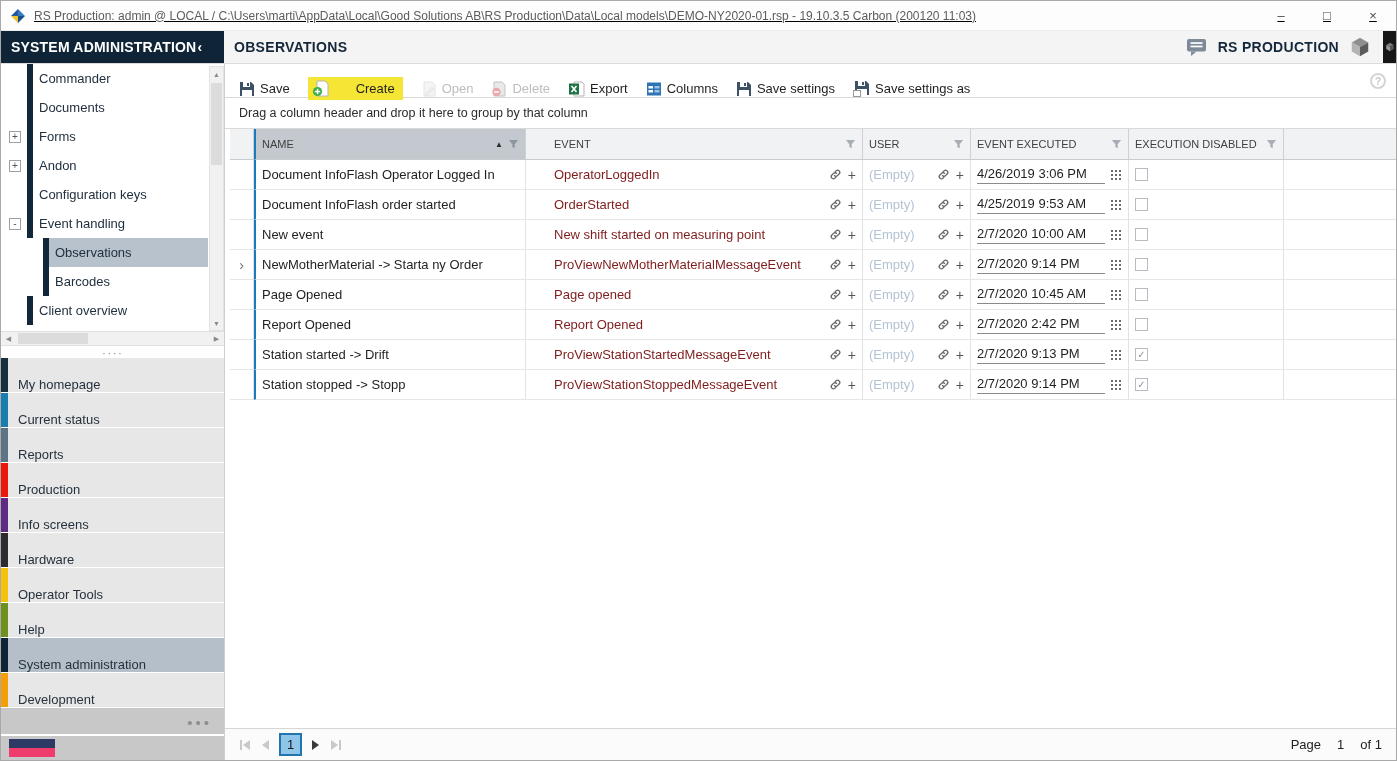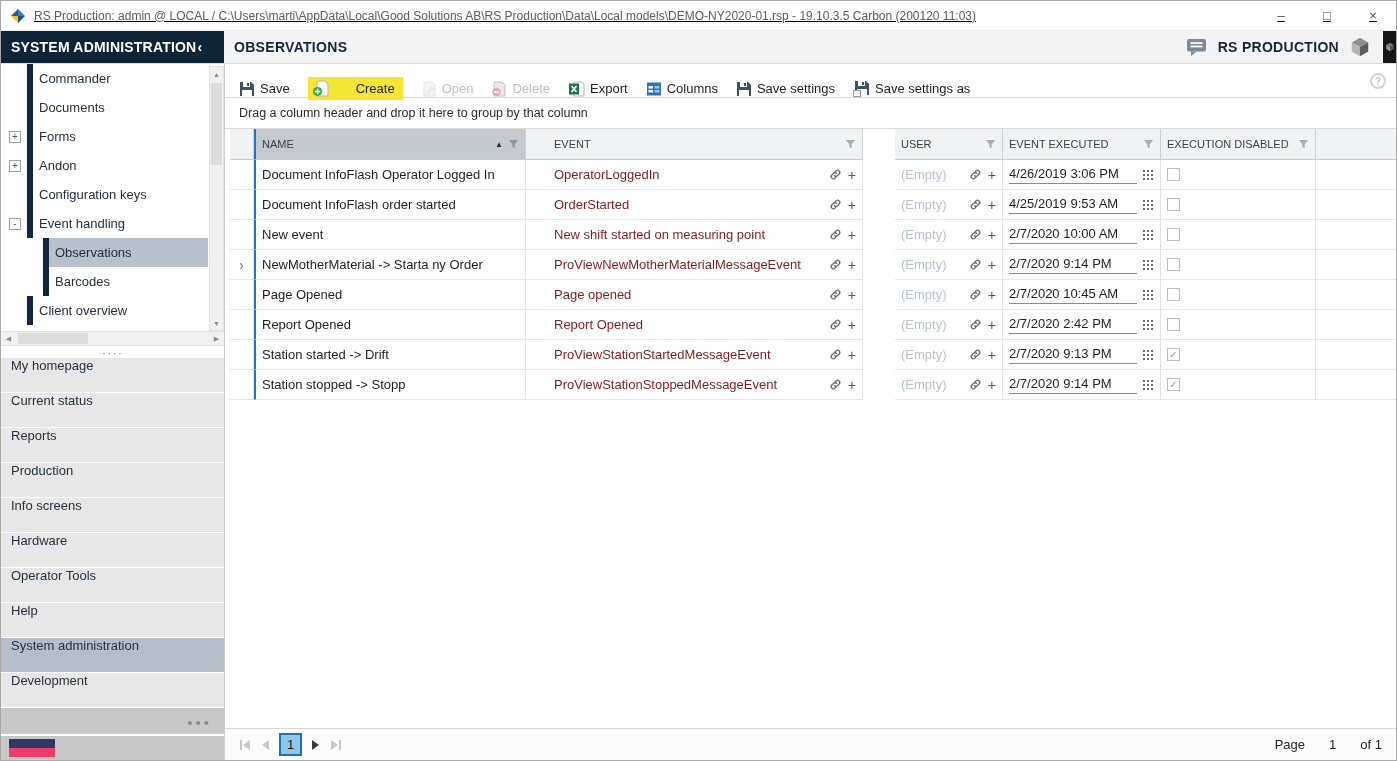--- a/index.html
+++ b/index.html
@@ -55,21 +55,21 @@
   .vscroll .thumb { position: absolute; top: 2px; left: 1px; right: 1px; height: 82px; background: #dcdcdc; }
   .hscroll { height: 15px; flex: none; background: #f1f1f1; border-top: 1px solid #e0e0e0;
              border-bottom: 1px solid #e0e0e0; display: flex; align-items: center; }
   .hscroll .arr { width: 15px; text-align: center; font-size: 7px; color: #8a8a8a; flex: none; }
   .hscroll .track { flex: 1; position: relative; align-self: stretch; }
   .hscroll .thumb { position: absolute; top: 1px; bottom: 1px; left: 2px; width: 70px; background: #dcdcdc; }
   .splitter { height: 12px; flex: none; display: flex; align-items: center; justify-content: center;
               color: #9a9a9a; font-size: 13px; letter-spacing: 1px; }
 
   .nav-list { flex: none; }
-  .nav-item { height: 34px; margin-bottom: 1px; background: #e7e7e7; display: flex; align-items: flex-start; flex-direction: column; }
+  .nav-item { height: 34px; margin-bottom: 1px; background: #e7e7e7; display: flex; align-items: flex-end; }
   .nav-item .stripe { width: 7px; align-self: stretch; flex: none; }
   .nav-item .nav-label { margin-left: 10px; font-size: 13px; color: #26323e; white-space: nowrap; }
   .nav-item.selected { background: #b5bfc9; }
 
   .sidebar-gray { flex: 1; background: #c8c8c8; position: relative; }
   .sidebar-gray .dots { position: absolute; right: 12px; top: 6px; color: #8f8f8f;
                         font-size: 15px; letter-spacing: 3px; }
   .sidebar-bottom { height: 26px; flex: none; background: #c8c8c8; border-top: 2px solid #fff;
                     display: flex; align-items: center; padding-left: 8px; }
   .mini-logo { width: 46px; }
@@ -103,21 +103,21 @@
   .hc-name { background: #c3c9cf; }
   .row { display: flex; height: 30px; }
   .cell { display: flex; align-items: center; font-size: 13px; color: #1f1f1f; padding: 0 6px;
           border-right: 1px solid #e0e3e6; border-bottom: 1px solid #e6e6e6;
           white-space: nowrap; overflow: hidden; }
   .c-ind  { width: 24px; justify-content: center; padding: 0; color: #707070; font-size: 14px; }
   .c-name { width: 272px; border-left: 2px solid #1b79bd; }
   .hc.c-name { border-left: 2px solid #1b79bd; }
   .c-event { width: 337px; padding-left: 28px; }
   .c-event .link-label { color: #7f1d1d; }
-  .c-user { width: 108px; margin-left: 32px; }
+  .c-user { width: 108px; }
   .c-user .empty-label { color: #b4c3d3; }
   .c-last { width: 158px; }
   .c-dis  { width: 155px; }
   .c-fill { flex: 1; border-right: none; }
   .sp { flex: 1; }
   .cell-icons { display: flex; align-items: center; gap: 6px; margin-left: 4px; color: #555; }
   .plus-glyph { font-size: 14px; color: #555; line-height: 1; }
   .date-field { flex: 1; display: flex; align-items: center; }
   .date-text { flex: 1; border-bottom: 1px solid #8a8a8a; padding-bottom: 2px; }
   .dots-icon { width: 12px; height: 12px; flex: none; margin-left: 5px;
@@ -126,21 +126,21 @@
   .checkbox { width: 13px; height: 13px; border: 1px solid #b6bcc2; background: #fff;
               display: flex; align-items: center; justify-content: center; font-size: 10px;
               color: transparent; }
   .checkbox.checked { color: #8f959b; }
 
   .pager { margin-top: auto; height: 32px; flex: none; border-top: 1px solid #d6d6d6;
            background: #fbfbfb; display: flex; align-items: center; padding: 0 14px; gap: 9px; }
   .pg-btn { display: flex; align-items: center; justify-content: center; }
   .pg-current { width: 23px; height: 23px; background: #8fc5e9; border: 2px solid #2273ae;
                 font-size: 13px; color: #1a1a1a; }
-  .pager-right { margin-left: auto; display: flex; align-items: flex-end; gap: 24px;
+  .pager-right { margin-left: auto; display: flex; align-items: flex-end; gap: 16px;
                  font-size: 13px; color: #222; }
 </style>
 </head>
 <body>
 
 <div class="window">
 
   <div class="titlebar">
     <span class="app-icon">
       <svg width="16" height="16" viewBox="0 0 16 16">

